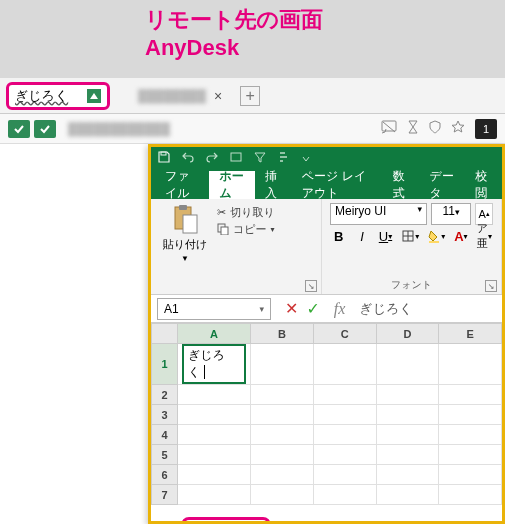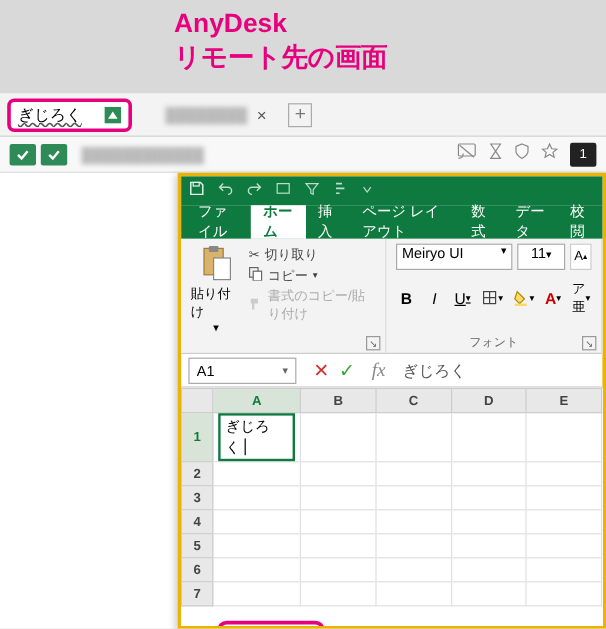--- a/index.html
+++ b/index.html
@@ -32,34 +32,34 @@
   .rtab.active { background:#fff; color:#0f7a3f; font-weight:bold;}
   .ribbon { height:96px; background:#f3f3f3; border-bottom:1px solid #ccc; display:flex;}
   .group { border-right:1px solid #ddd; padding:4px 8px; display:flex; flex-direction:column; position:relative;}
   .group-label { position:absolute; bottom:2px; left:0; right:0; text-align:center; font-size:10px; color:#666;}
   .paste { display:flex; flex-direction:column; align-items:center; gap:2px; width:52px;}
   .paste-icon { width:28px; height:32px;}
   .paste-label{ font-size:11px;font-family:Liberation Serif, serif;}
   .cb-cmds { display:flex; flex-direction:column; gap:2px; font-size:11px; color:#444; padding-top:2px;}
   .cb-row { display:flex; align-items:center; gap:4px;}
   .cb-row.disabled{ color:#aaa;}
-  .font-group { flex:1; min-width:180px; padding:4px 8px 16px 8px; display:flex; flex-direction:column; gap:12px;}
+  .font-group { flex:1; min-width:180px; padding:4px 8px 16px 8px; display:flex; flex-direction:column; gap:0;}
   .font-row1{ display:flex; gap:4px; align-items:center;}
   .font-select{ flex:1; height:22px; border:1px solid #aaa; font-size:12px; padding:0 4px; background:#fff;}
   .size-select{ width:40px; height:22px; border:1px solid #aaa; font-size:12px; text-align:center; background:#fff;}
   .font-inc{ width:18px; height:22px; border:1px solid #ccc; background:#fff; font-size:11px; display:flex; align-items:center; justify-content:center;}
   .font-row2{ display:flex; gap:6px; align-items:center;}
   .fb{ width:22px; height:22px; display:flex; align-items:center; justify-content:center; font-size:13px; border:1px solid transparent;}
   .bold{font-weight:bold;}
   .italic{font-style:italic;}
   .underline{text-decoration:underline;}
   .group-launch{ position:absolute; bottom:2px; right:4px; width:12px; height:12px; border:1px solid #999; font-size:8px; display:flex; align-items:center; justify-content:center; color:#666;}
 
   .namebar{ height:28px; border-bottom:1px solid #ccc; display:flex; align-items:center;}
-  .namebox{ width:90px; height:22px; margin:0 6px; border:1px solid #aaa; font-size:12px; padding:0 6px; display:flex; align-items:center; background:#fff;}
+  .namebox{ width:114px; height:22px; margin:0 6px; border:1px solid #aaa; font-size:12px; padding:0 6px; display:flex; align-items:center; background:#fff;}
   .namebox .dd{margin-left:auto; font-size:9px; color:#666;}
   .fx-btns{ display:flex; gap:8px; padding:0 8px; color:#888;}
   .fx-cancel{color:#c33;}
   .fx-ok{color:#3a3;}
   .fx-label{ font-style:italic; font-family:serif; color:#888; padding:0 6px;}
   .fx-input{ flex:1; padding:0 8px; font-size:13px; color:#555;}
 
   .sheet{ position:absolute; top:176px; left:0; right:0; bottom:0; overflow:auto; background:#fff;}
   table.grid{ border-collapse:collapse; width:100%;}
   .corner{ width:30px; height:20px; background:#e8e8e8; border:1px solid #ccc;}
@@ -70,22 +70,22 @@
   td.cell{ border:1px solid #e0e0e0; height:20px; font-size:12px; padding:0 4px;}
   .edit-cell{ border:2px solid #0f7a3f; padding:1px 4px; background:#fff; display:inline-block; min-width:60px; font-size:12px;}
   .edit-caret{ border-right:1px solid #000; animation:blink 1s infinite;}
   @keyframes blink{50%{opacity:0;}}
   .highlight-ring{ position:absolute; top:194px; left:30px; width:90px; height:30px; border:3px solid #e6007e; border-radius:8px; pointer-events:none; z-index:30;}
 </style>
 </head>
 <body>
 
 <div class="overlay-label">
+  <div>リモート先の画面</div>
   <div>AnyDesk</div>
-  <div>リモート先の画面</div>
 </div>
 
 <div class="ime-box">
   <span class="ime-text">ぎじろく</span>
   <span class="ime-icon">
     <svg width="14" height="14" viewBox="0 0 14 14">
         <rect width="14" height="14" fill="#2e8b57"></rect>
         <path d="M3 10 L7 4 L11 10 Z" fill="#fff"></path>
       </svg>
   </span>
@@ -185,26 +185,20 @@
               <span>✂</span>
               <span>切り取り</span>
             </div>
           <div class="cb-row">
               <span><svg width="12" height="12" viewBox="0 0 12 12">
                   <rect x="1" y="1" width="7" height="8" fill="none" stroke="#666"></rect>
                   <rect x="4" y="4" width="7" height="8" fill="#fff" stroke="#666"></rect>
                 </svg></span>
               <span>コピー</span>
               <span style="font-size:8px;">▾</span>
-            </div>
-          <div class="cb-row disabled">
-              <span><svg width="12" height="12" viewBox="0 0 12 12">
-                  <path d="M2 2 H8 V6 H5 V11 H3 V6 H2 Z" fill="#ccc"></path>
-                </svg></span>
-              <span>書式のコピー/貼り付け</span>
             </div>
         </div>
         <span class="group-launch">↘</span>
       </div>
       <div class="group font-group">
         <div class="font-row1">
           <div class="font-select"><span>Meiryo UI</span><span style="float:right;font-size:9px;">▾</span></div>
           <div class="size-select"><span>11</span><span style="font-size:9px;">▾</span></div>
           <div class="font-inc">
               <span>A</span>

